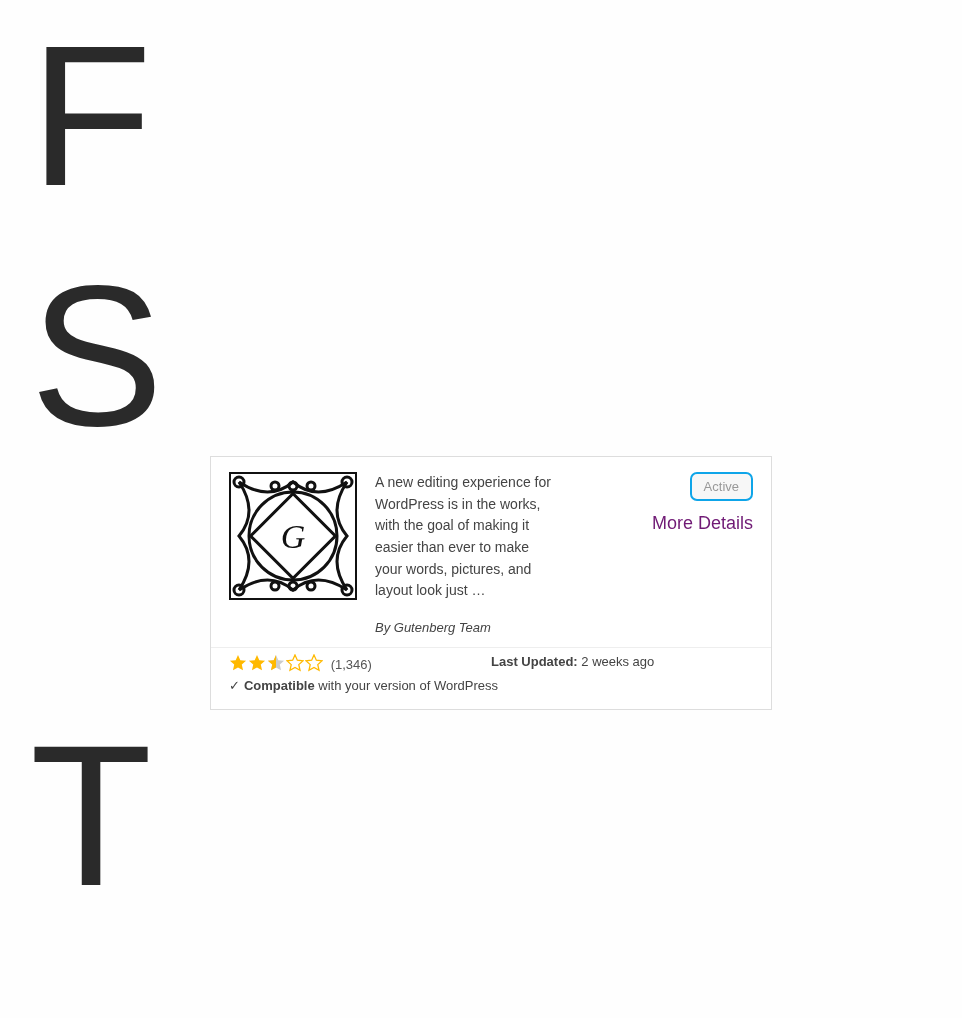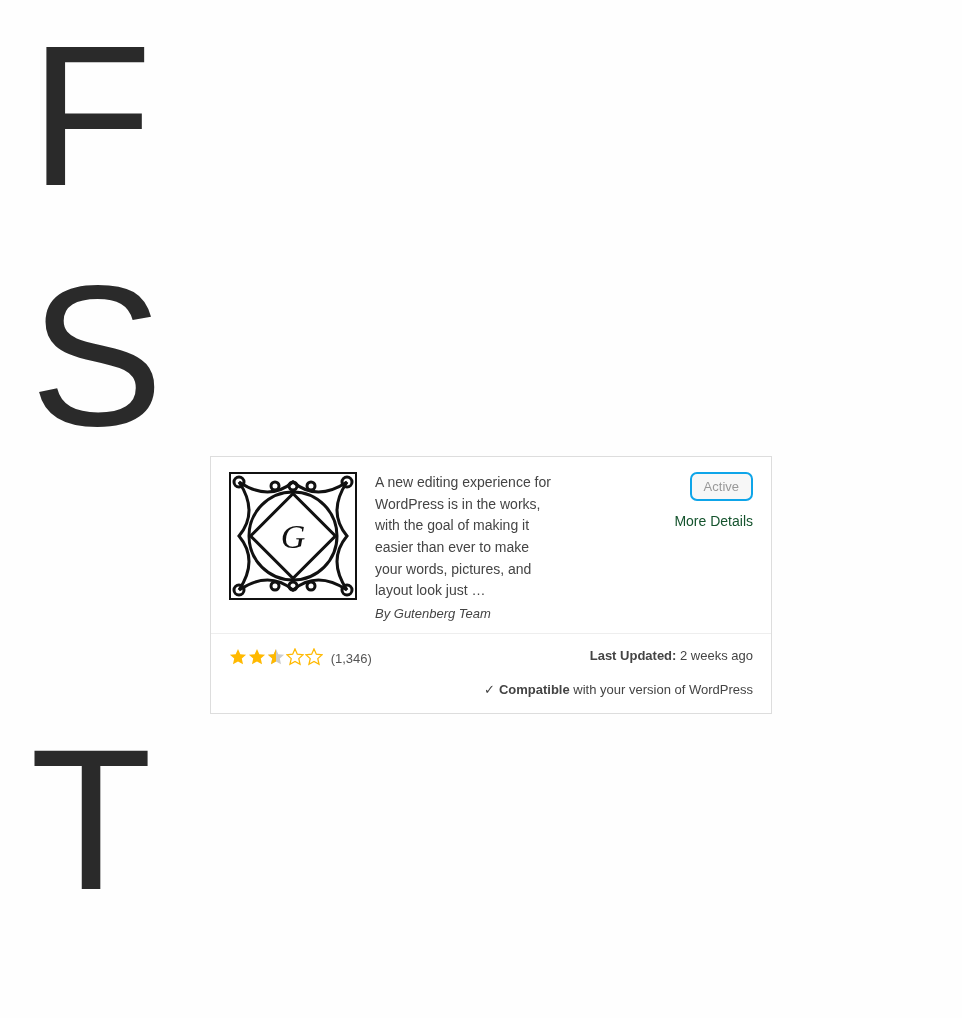--- a/index.html
+++ b/index.html
@@ -13,27 +13,27 @@
   .caret{display:inline-block;width:2px;height:26px;background:#a9cff5;vertical-align:-4px;margin:0 1px}
 
   .card{clear:left;border:1px solid #ddd;background:#fff;margin:0 0 20px 180px;width:560px;font-size:14px;color:#555}
   .card-body{display:flex;padding:15px 18px 12px 18px;gap:18px}
   .icon-col{flex:0 0 128px}
   .plugin-icon{width:128px;height:128px;display:flex;align-items:center;justify-content:center}
   .plugin-icon svg{width:128px;height:128px}
   .name-col{flex:1}
   .plugin-name{font-size:18px;font-weight:600;color:#0073aa;margin:0 0 6px 0}
   .plugin-desc{font-size:14px;line-height:1.55;color:#444;max-width:180px}
-  .plugin-author{font-style:italic;color:#444;font-size:13px;margin-top:4px}
+  .plugin-author{font-style:italic;color:#444;font-size:13px;margin-top:18px}
   .action-col{flex:0 0 120px;text-align:right}
   .btn-active{border:2px solid #0ea5e9;background:#f7f7f7;color:#999;font-size:13px;padding:5px 12px;border-radius:7px;display:inline-block;margin-bottom:12px;cursor:default}
-  .more-details{color:#14532d;font-size:14px;cursor:pointer}
-  .card-footer{border-top:1px solid #eee;padding:14px 18px 16px 18px;color:#444;font-size:13px;display:flex;flex-wrap:wrap;row-gap:16px}
+  .more-details{color:#701a75;font-size:18px;cursor:pointer}
+  .card-footer{border-top:1px solid #eee;padding:6px 18px 16px 18px;color:#444;font-size:13px;display:flex;flex-wrap:wrap;row-gap:6px}
   .footer-left{flex:1 1 50%;text-align:left}
-  .footer-right{flex:1 1 50%;text-align:right}
+  .footer-right{flex:1 1 50%;text-align:left}
   .stars{display:inline-flex;align-items:center;gap:1px;vertical-align:-3px;margin-right:4px}
   .stars svg{width:18px;height:18px}
   .rcount{color:#555}
   .check{color:#444;margin-right:4px}
 </style>
 </head>
 <body>
 
 <div class="page">
 

